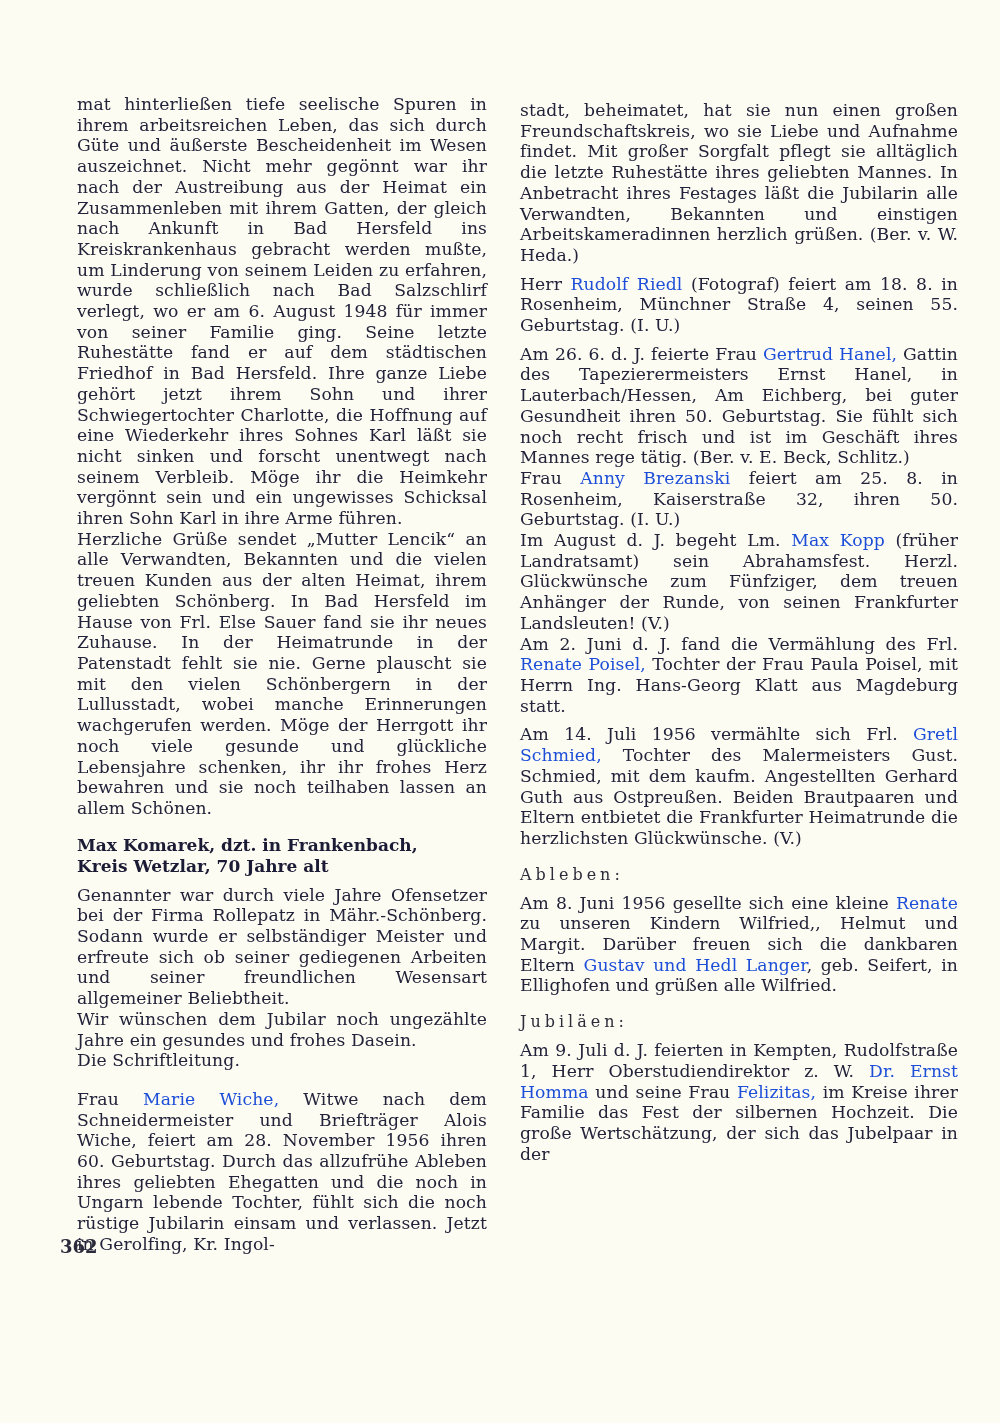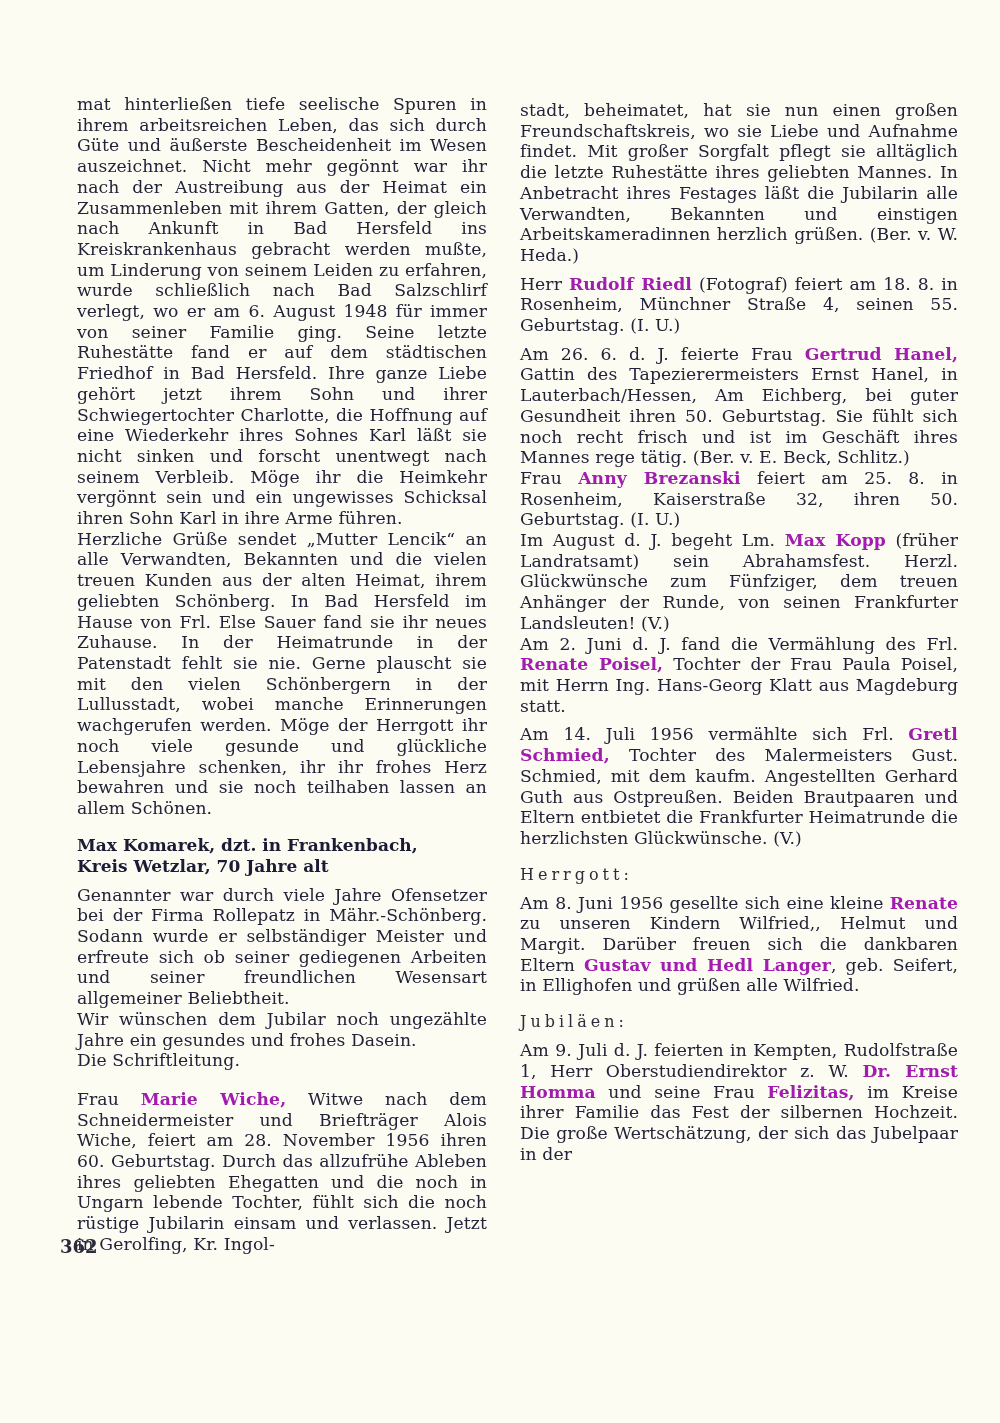--- a/index.html
+++ b/index.html
@@ -18,21 +18,21 @@
   p {
     margin: 0;
     font-size: 17.2px;
     line-height: 20.7px;
     text-align: justify;
     hyphens: manual;
     letter-spacing: 0.1px;
   }
   .gap { margin-top: 8px; }
   .gap-lg { margin-top: 18px; }
-  b { font-weight: bold; color: #a21caf; }
+  b { font-weight: normal; color: #1d4ed8; }
   .heading {
     font-weight: bold;
     font-size: 17px;
     line-height: 21px;
     margin-top: 16px;
     color: #1b1b35;
   }
   .section-label {
     letter-spacing: 4px;
     font-size: 16px;
@@ -76,21 +76,21 @@
 
     <p><span>Frau </span><b>Anny Brezanski</b><span> feiert am 25. 8. in Rosenheim, Kaiserstraße 32, ihren 50. Geburtstag. (I. U.)</span></p>
 
     <p><span>Im August d. J. begeht Lm. </span><b>Max Kopp</b><span> (früher Landratsamt) sein Abrahamsfest. Herzl. Glückwünsche zum Fünfziger, dem treuen Anhänger der Runde, von seinen Frankfurter Landsleuten! (V.)</span></p>
 
 
     <p><span>Am 2. Juni d. J. fand die Vermählung des Frl. </span><b>Renate Poisel,</b><span> Tochter der Frau Paula Poisel, mit Herrn Ing. Hans-Georg Klatt aus Magdeburg statt.</span></p>
 
     <p class="gap"><span>Am 14. Juli 1956 vermählte sich Frl. </span><b>Gretl Schmied,</b><span> Tochter des Malermeisters Gust. Schmied, mit dem kaufm. Angestellten Gerhard Guth aus Ostpreußen. Beiden Brautpaaren und Eltern entbietet die Frankfurter Heimatrunde die herzlichsten Glückwünsche. (V.)</span></p>
 
-    <div class="section-label">Herrgott:</div>
+    <div class="section-label">Ableben:</div>
 
     <p><span>Am 8. Juni 1956 gesellte sich eine kleine </span><b>Renate</b><span> zu unseren Kindern Wilfried,, Helmut und Margit. Darüber freuen sich die dankbaren Eltern </span><b>Gustav und Hedl Langer</b><span>, geb. Seifert, in Ellighofen und grüßen alle Wilfried.</span></p>
 
     <div class="section-label">Jubiläen:</div>
 
     <p><span>Am 9. Juli d. J. feierten in Kempten, Rudolfstraße 1, Herr Oberstudiendirektor z. W. </span><b>Dr. Ernst Homma</b><span> und seine Frau </span><b>Felizitas,</b><span> im Kreise ihrer Familie das Fest der silbernen Hochzeit. Die große Wertschätzung, der sich das Jubelpaar in der</span></p>
   </div>
 
   <div class="page-number">362</div>
 </div>

